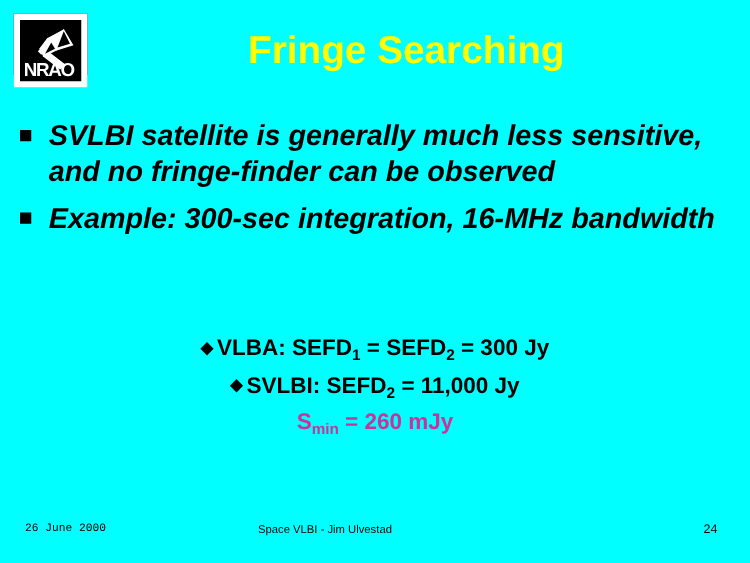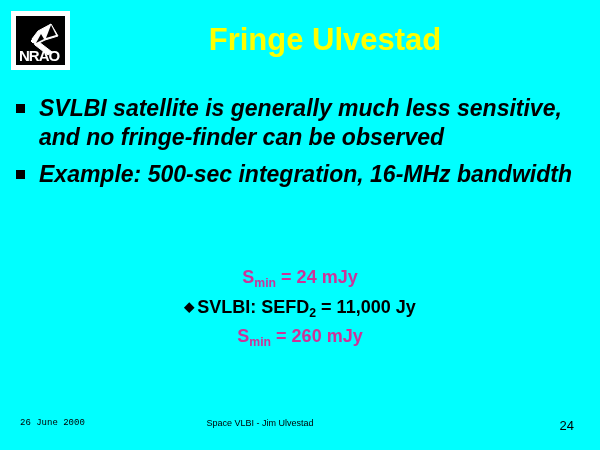--- a/index.html
+++ b/index.html
@@ -123,21 +123,21 @@
     width: 520px;
     text-align: center;
     color: #000000;
     font-size: 9px;
   }
   .footer-page {
     position: absolute;
     right: 26px;
     top: 418px;
     color: #000000;
-    font-size: 13px;
+    font-size: 10px;
   }
 </style>
 </head>
 <body>
 
 <div class="logo">
   <svg width="59" height="59" viewBox="0 0 59 59">
     <rect x="0" y="0" width="59" height="59" fill="#ffffff"></rect>
     <rect x="5" y="5" width="49" height="49" fill="#000000"></rect>
 
@@ -150,34 +150,34 @@
     </g>
     <g fill="#000000">
       <polygon points="40,14 45,24 35,27"></polygon>
       <polygon points="30,23 33,28 25,32"></polygon>
     </g>
 
     <text x="8" y="50" font-family="Liberation Sans, sans-serif" font-size="15" font-weight="bold" fill="#ffffff" letter-spacing="-1">NRAO</text>
   </svg>
 </div>
 
-<div class="title">Fringe Ulvestad</div>
+<div class="title">Fringe Searching</div>
 
 <div class="body-area">
   <div class="bullet-row">
     <span class="sq-bullet"></span>
     <span class="bullet-text">SVLBI satellite is generally much less sensitive, and no fringe-finder can be observed</span>
   </div>
   <div class="bullet-row">
     <span class="sq-bullet"></span>
-    <span class="bullet-text">Example: 500-sec integration, 16-MHz bandwidth</span>
+    <span class="bullet-text">Example: 300-sec integration, 16-MHz bandwidth</span>
   </div>
 </div>
 
 <div class="sub-area">
-    <div class="sub-line magenta"><span>S</span><sub>min</sub><span> = 24 mJy</span></div>
+    <div class="sub-line dark"><span class="diamond">◆</span><span>VLBA: SEFD</span><sub>1</sub><span> = SEFD</span><sub>2</sub><span> = 300 Jy</span></div>
     <div class="sub-line dark"><span class="diamond">◆</span><span>SVLBI: SEFD</span><sub>2</sub><span> = 11,000 Jy</span></div>
     <div class="sub-line magenta"><span>S</span><sub>min</sub><span> = 260 mJy</span></div>
   </div>
 
 <div class="footer-date">26 June 2000</div>
 <div class="footer-center">Space VLBI - Jim Ulvestad</div>
 <div class="footer-page">24</div>
 
 </body></html>

